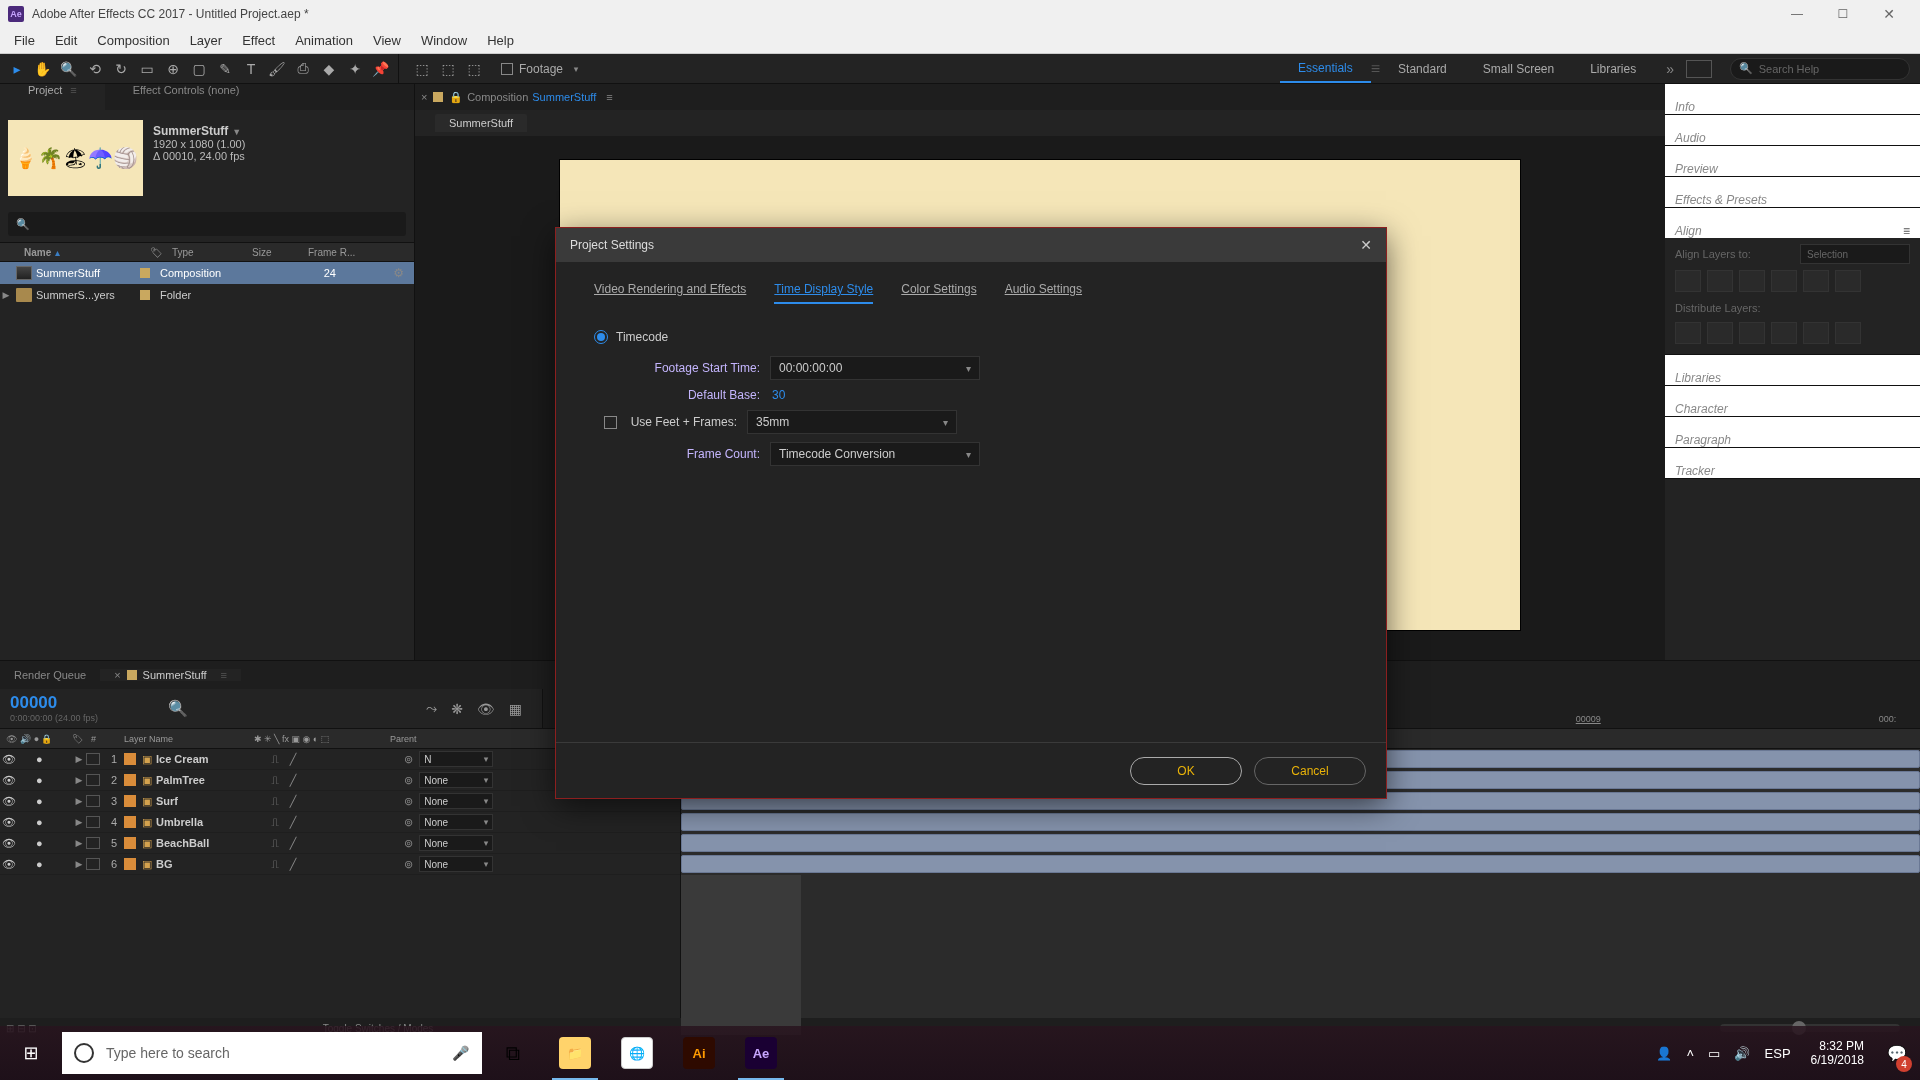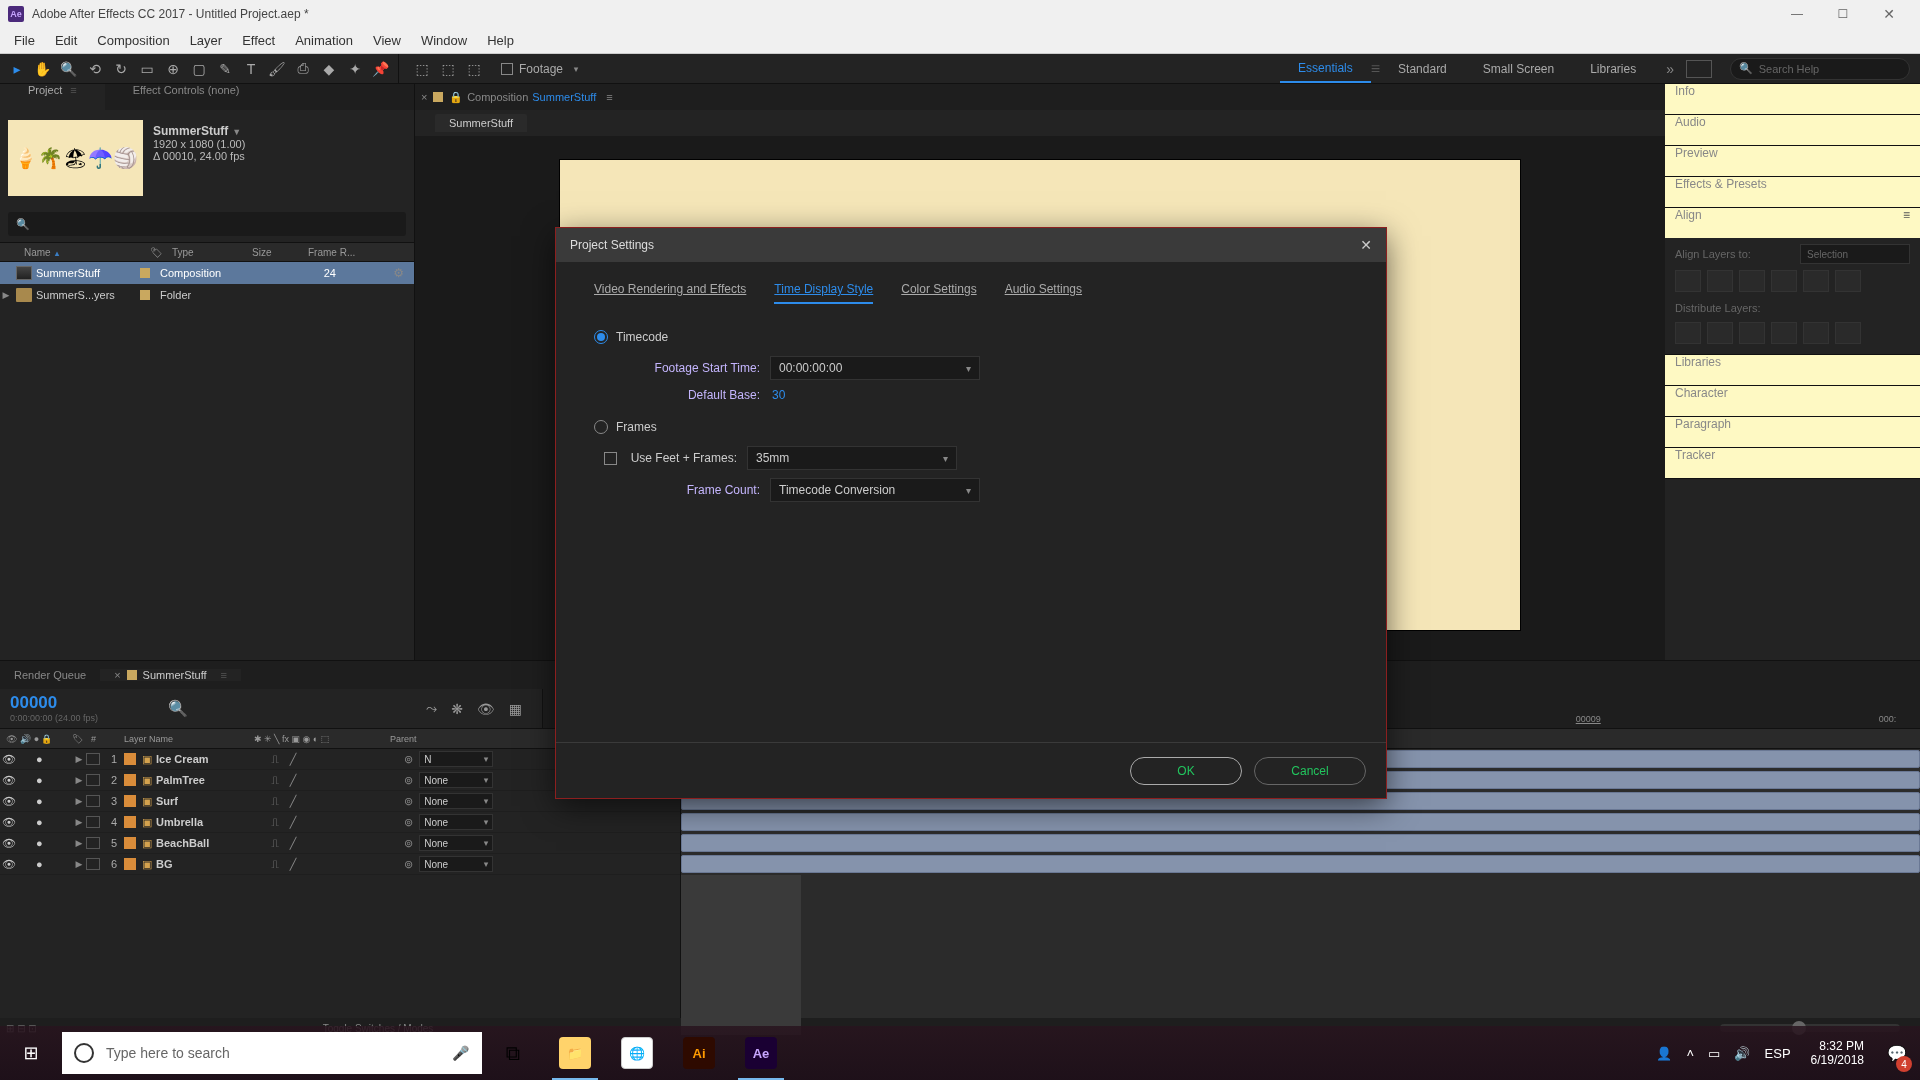--- a/index.html
+++ b/index.html
@@ -45,21 +45,21 @@
 .proj-header { display:flex; padding:10px 8px; }
 .comp-thumb { width:135px; height:76px; background:#f5e6b8; display:flex; align-items:center; justify-content:center; font-size:20px; }
 .comp-thumb span { filter:saturate(1.3); }
 .comp-meta { padding:4px 10px; font-size:12px; color:#ccc; }
 .comp-meta .name { font-weight:bold; }
 .comp-meta .tri { font-size:9px; color:#888; margin-left:4px; }
 .comp-meta .dim, .comp-meta .dur { color:#bbb; font-size:11px; }
 .proj-search { margin:6px 8px; height:24px; background:#1a1a1a; border-radius:3px; display:flex; align-items:center; padding:0 8px; }
 .proj-search .mag { color:#666; font-size:11px; }
 .proj-cols { height:20px; background:#2a2a2a; display:flex; align-items:center; font-size:10px; color:#999; border-top:1px solid #111; border-bottom:1px solid #111; }
-.proj-cols .col-name { width:150px; padding-left:24px; }
+.proj-cols .col-name { width:150px; padding-left:24px;font-weight:bold; }
 .proj-cols .sort-ic { color:#3a7ec4; font-size:9px; margin-left:4px; }
 .proj-cols .col-tag { width:22px; }
 .proj-cols .col-type { width:80px; }
 .proj-cols .col-size { width:56px; }
 .proj-cols .col-fr { width:50px; }
 .proj-rows { flex:1; background:#232323; }
 .proj-row { height:22px; display:flex; align-items:center; font-size:11px; color:#ccc; }
 .proj-row.sel { background:#5c789c; color:#fff; }
 .proj-row .arrow { width:12px; text-align:center; color:#888; font-size:9px; }
 .proj-row .ic { width:16px; height:14px; margin:0 4px; }
@@ -87,21 +87,21 @@
 .flow-tabs { height:26px; background:#232323; display:flex; align-items:center; padding-left:20px; }
 .flow-tab { background:#2a2a2a; padding:3px 14px; font-size:11px; color:#ccc; border-radius:2px 2px 0 0; }
 .viewer { flex:1; background:#1a1a1a; position:relative; display:flex; justify-content:center; padding-top:24px; }
 .canvas { width:960px; height:470px; background:#f5e6b8; box-shadow:0 0 0 1px #000; }
 .viewer-footer { height:28px; background:#1e1e1e; display:flex; align-items:center; padding:0 10px; font-size:11px; color:#999; gap:12px; }
 .viewer-footer .ic { color:#888; }
 
 
 .right-col { width:255px; background:#232323; display:flex; flex-direction:column; }
 .r-panel { border-bottom:1px solid #111; }
-.r-panel-hd { height:30px; display:flex; align-items:flex-start; padding:0 10px; font-size:12px; color:#888; background:#fef9c3; }
+.r-panel-hd { height:30px; display:flex; align-items:flex-end; padding:0 10px; font-size:12px; color:#888; background:#ffffff;font-style:italic; }
 .r-panel-hd .ham { margin-left:auto; color:#555; }
 .align-body { padding:6px 10px 10px 10px; }
 .align-lbl { font-size:11px; color:#666; }
 .align-sel { float:right; width:110px; height:20px; background:#1a1a1a; border:1px solid #333; font-size:10px; color:#666; padding:0 6px; display:flex; align-items:center; }
 .align-row { display:flex; gap:6px; margin-top:8px; clear:both; }
 .align-ic { width:26px; height:22px; background:#2a2a2a; border:1px solid #333; }
 .dist-lbl { font-size:11px; color:#666; margin-top:10px; }
 
 
 .timeline { position:absolute; left:0; right:0; bottom:42px; top:660px; background:#232323; border-top:1px solid #111; display:flex; flex-direction:column; }
@@ -165,21 +165,21 @@
 .radio { width:14px; height:14px; border:1px solid #2d8ceb; border-radius:50%; margin-right:8px; display:flex; align-items:center; justify-content:center; }
 .radio.on::after { content:""; width:8px; height:8px; background:#2d8ceb; border-radius:50%; }
 .radio.off { border-color:#888; }
 .form-row { display:flex; align-items:center; margin:8px 0 8px 40px; }
 .form-lbl { width:136px; text-align:right; padding-right:10px; color:#c4b5fd; }
 .form-dd { width:210px; height:24px; background:#1a1a1a; border:1px solid #333; display:flex; align-items:center; justify-content:space-between; padding:0 8px; color:#ccc; }
 .form-dd .chev { color:#888; font-size:10px; }
 .form-val { color:#2d8ceb; margin-left:2px; }
 .chk { width:13px; height:13px; border:1px solid #888; margin-right:8px; }
 .dlg-foot { height:56px; border-top:1px solid #3a3a3a; display:flex; align-items:center; justify-content:flex-end; padding:0 20px; gap:12px; }
-.btn { width:112px; height:28px; border:1px solid #666; border-radius:14px; display:flex; align-items:center; justify-content:center; font-size:12px; color:#22c55e; background:#232323; }
+.btn { width:112px; height:28px; border:1px solid #666; border-radius:14px; display:flex; align-items:center; justify-content:center; font-size:12px; color:#eab308; background:#232323; }
 .btn.primary { border-color:#aaa; }
 
 
 .taskbar { position:absolute; bottom:0; left:0; right:0; height:54px; background:linear-gradient(rgba(40,20,30,0.85),rgba(30,15,25,0.9)); display:flex; align-items:center; }
 .tb-start { width:62px; height:100%; display:flex; align-items:center; justify-content:center; color:#fff; font-size:18px; }
 .tb-search { width:420px; height:42px; background:#fff; display:flex; align-items:center; padding:0 12px; font-size:14px; color:#666; }
 .tb-search .circ { width:20px; height:20px; border:2px solid #333; border-radius:50%; margin-right:12px; }
 .tb-search .mic { margin-left:auto; color:#555; }
 .tb-icons { display:flex; align-items:center; height:100%; }
 .tb-ic { width:62px; height:100%; display:flex; align-items:center; justify-content:center; font-size:20px; position:relative; }
@@ -632,24 +632,20 @@
         <span class="form-lbl">Footage Start Time:</span>
         <span class="form-dd">
             <span>00:00:00:00</span>
             <span class="chev">▾</span>
           </span>
       </div>
       <div class="form-row">
         <span class="form-lbl">Default Base:</span>
         <span class="form-val">30</span>
       </div>
-      <div class="radio-row" style="margin-top:18px;">
-        <span class="radio off"></span>
-        <span>Frames</span>
-      </div>
       <div class="form-row" style="margin-left:10px;">
         <span class="chk"></span>
         <span style="width:122px;text-align:right;padding-right:10px;">Use Feet + Frames:</span>
         <span class="form-dd">
             <span>35mm</span>
             <span class="chev">▾</span>
           </span>
       </div>
       <div class="form-row">
         <span class="form-lbl">Frame Count:</span>

